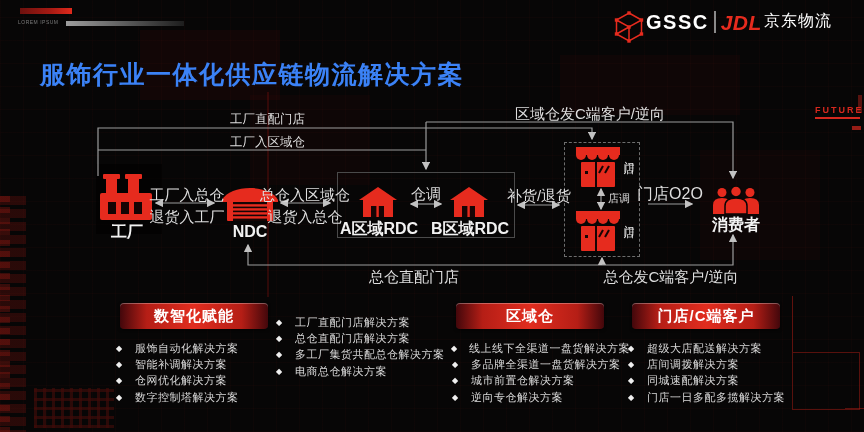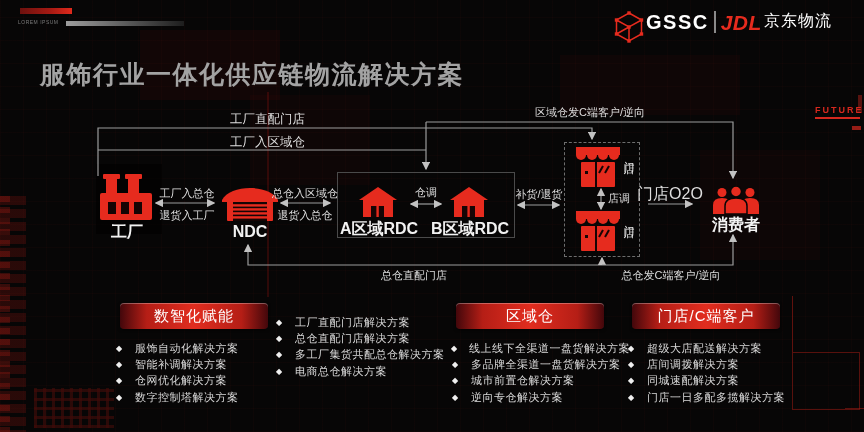--- a/index.html
+++ b/index.html
@@ -15,36 +15,36 @@
   .gray-bar{left:66px;top:21px;width:118px;height:5px;background:linear-gradient(90deg,#9d9d9d,#565656 55%,#1d1d1d);}
   
   .brand{left:614px;top:11px;height:36px;display:flex;gap:2px;}
   .gssc{font-size:20px;font-weight:bold;color:#fff;letter-spacing:1.5px;}
   .logo-div{width:2px;height:22px;background:#8a8a8a;margin:0 3px;}
   .jdl{font-size:21px;font-weight:bold;font-style:italic;color:#e62b1e;letter-spacing:.5px;}
   .jdlcn{font-size:16px;font-weight:normal;color:#fff;letter-spacing:1px;}
   .future{left:815px;top:105px;font-size:9px;font-weight:bold;color:#d5281e;letter-spacing:2px;}
   .future-line{left:815px;top:117px;width:45px;height:2px;background:#d5281e;}
   
-  .title{left:40px;top:58px;font-size:25px;font-weight:bold;color:#a3a3a3;letter-spacing:1.5px;}
+  .title{left:40px;top:58px;font-size:25px;font-weight:bold;color:#3b82f6;letter-spacing:1.5px;}
   
   .flow-svg{left:0;top:0;}
-  .fl{position:absolute;font-size:11px;color:#dedede;white-space:nowrap;transform:translateX(-50%);}
+  .fl{position:absolute;font-size:15px;color:#dedede;white-space:nowrap;transform:translateX(-50%);}
   .fl.la{transform:none;font-size:12.5px;}
   .nlabel{position:absolute;font-size:16px;font-weight:bold;color:#f2f2f2;white-space:nowrap;transform:translateX(-50%);}
   .vlabel{position:absolute;font-size:11px;color:#e8e8e8;writing-mode:vertical-rl;letter-spacing:2px;}
   .rdc-box{left:337px;top:172px;width:176px;height:64px;border:1px solid #4a4a4a;}
   .store-box{left:564px;top:142px;width:74px;height:113px;border:1px dashed #6e6e6e;}
   .factory-patch{left:96px;top:164px;width:66px;height:70px;background:#000;opacity:.55;}
   
   .scol{position:absolute;top:303px;width:182px;}
   .sbar{margin-left:8px;width:148px;height:26px;border-radius:4px;display:flex;align-items:center;justify-content:center;
         background:linear-gradient(90deg,#43070b 0%,#b51e16 18%,#e12d1f 50%,#b51e16 82%,#43070b 100%);
         box-shadow:inset 0 1px 0 rgba(255,255,255,.3), 0 1px 3px rgba(0,0,0,.6);}
-  .sbar span{font-size:15px;font-weight:normal;color:#fff;letter-spacing:1px;}
+  .sbar span{font-size:15px;font-weight:bold;color:#fff;letter-spacing:1px;}
   .slist{margin-top:11px;}
   .srow{display:flex;align-items:center;gap:11px;padding-left:2px;height:16.4px;}
   .diamond{font-size:8px;color:#efefef;width:10px;text-align:center;}
   .stext{font-size:11px;color:#d8d8d8;white-space:nowrap;letter-spacing:.5px;}
   
   .deco{pointer-events:none;}
   .left-blocks{left:0;top:196px;width:26px;height:236px;opacity:.8;
     background:repeating-linear-gradient(180deg,rgba(150,22,16,.30) 0 9px,rgba(0,0,0,0) 9px 13px);}
   .left-blocks2{left:0;top:196px;width:10px;height:236px;
     background:repeating-linear-gradient(180deg,rgba(200,32,22,.25) 0 6px,rgba(0,0,0,0) 6px 11px);}

